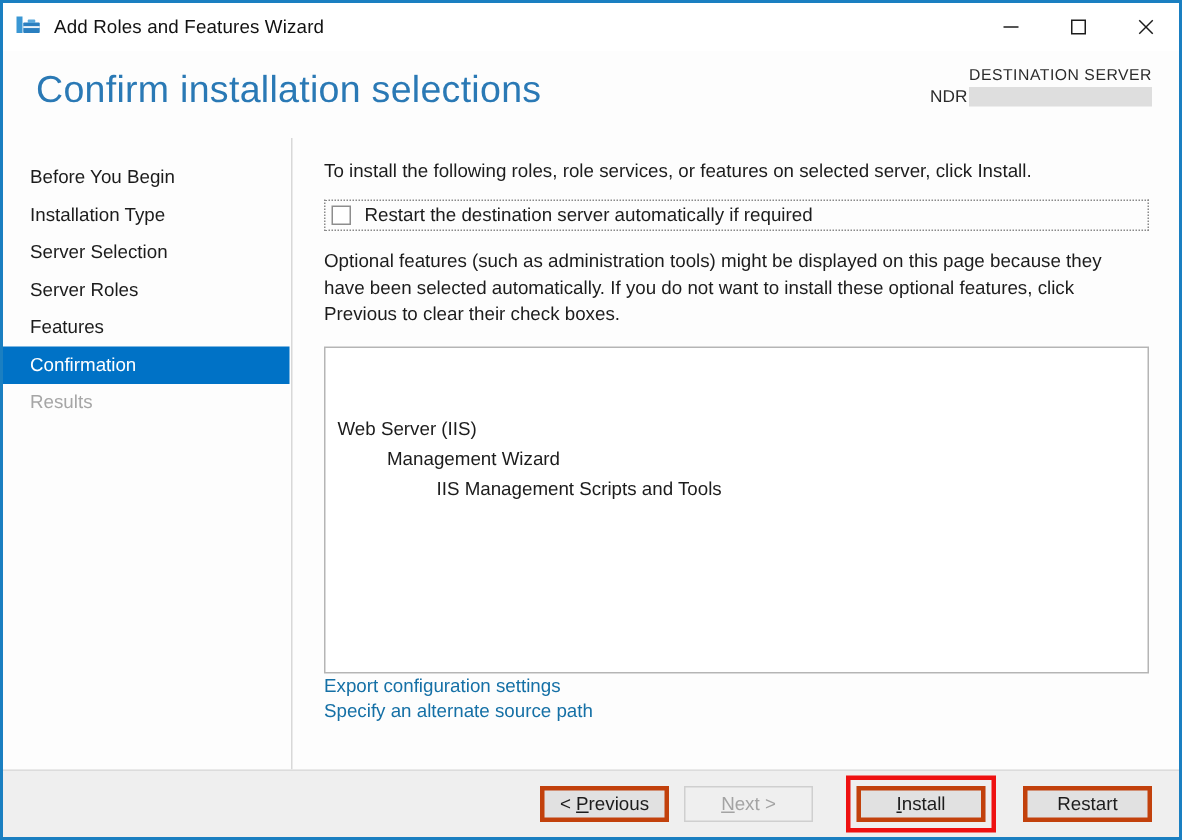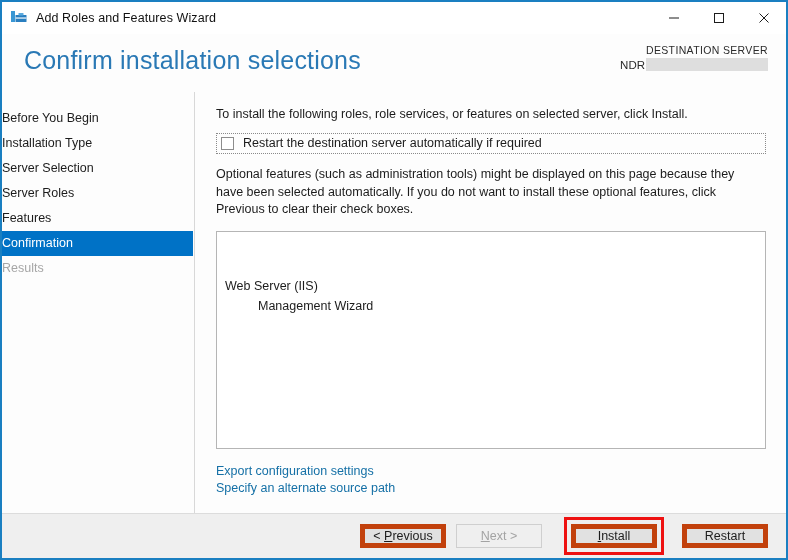--- a/index.html
+++ b/index.html
@@ -124,20 +124,21 @@
   #sidebar {
     width: 193px;
     min-width: 193px;
     border-right: 1px solid #d8d8d8;
     padding-top: 14px;
     background: #fdfdfd;
   }
   .nav-item {
     height: 25px;
     line-height: 25px;
+    padding-left: 18px;
     font-size: 12.5px;
     color: #1c1c1c;
     white-space: nowrap;
     cursor: default;
   }
   .nav-item.selected {
     background: #0072c6;
     color: #ffffff;
     margin-right: 1px;
   }
@@ -201,21 +202,20 @@
     font-size: 12.5px;
     color: #1c1c1c;
     line-height: 20px;
     white-space: nowrap;
   }
   .tree-lvl-0 { padding-left: 0px; margin-top: 36px; }
   .tree-lvl-1 { padding-left: 33px; }
   .tree-lvl-2 { padding-left: 66px; }
 
   #links {
-    margin-top: 14px;
   }
   .wizlink {
     display: block;
     font-size: 12.5px;
     color: #1570a6;
     line-height: 17px;
     text-decoration: none;
     cursor: pointer;
     white-space: nowrap;
   }
@@ -232,21 +232,21 @@
     padding-right: 18px;
     position: relative;
   }
   .fbtn {
     width: 86px;
     height: 24px;
     font-family: "Liberation Sans", sans-serif;
     font-size: 12.5px;
     color: #1c1c1c;
     background: #e1e1e1;
-    border: 5px solid #c2410c;
+    border: 3px solid #c2410c;
     margin-left: 10px;
     cursor: default;
     display: flex;
     align-items: center;
     justify-content: center;
     white-space: nowrap;
   }
   .fbtn.disabled {
     color: #a3a3a3;
     background: #efefef;
@@ -329,20 +329,21 @@
       <div id="restart-focus">
         <div id="restart-checkbox"></div>
         <div id="restart-label">Restart the destination server automatically if required</div>
       </div>
 
       <div class="optional-text">Optional features (such as administration tools) might be displayed on this page because they have been selected automatically. If you do not want to install these optional features, click Previous to clear their check boxes.</div>
 
       <div id="features-listbox">
         <div class="tree-item tree-lvl-0">Web Server (IIS)</div>
         <div class="tree-item tree-lvl-1">Management Wizard</div>
+        <div class="tree-item tree-lvl-2">IIS Management Scripts and Tools</div>
       </div>
 
       <div id="links">
         <a class="wizlink">Export configuration settings</a>
         <a class="wizlink">Specify an alternate source path</a>
       </div>
 
     </div>
   </div>
 

